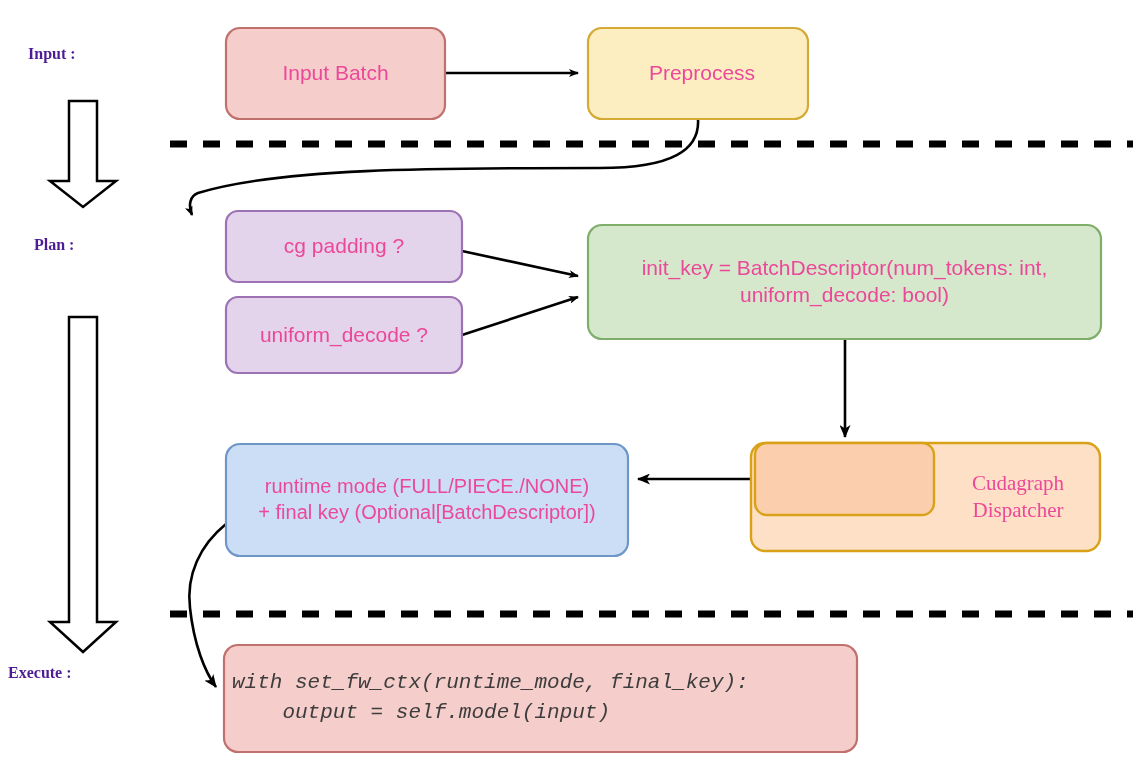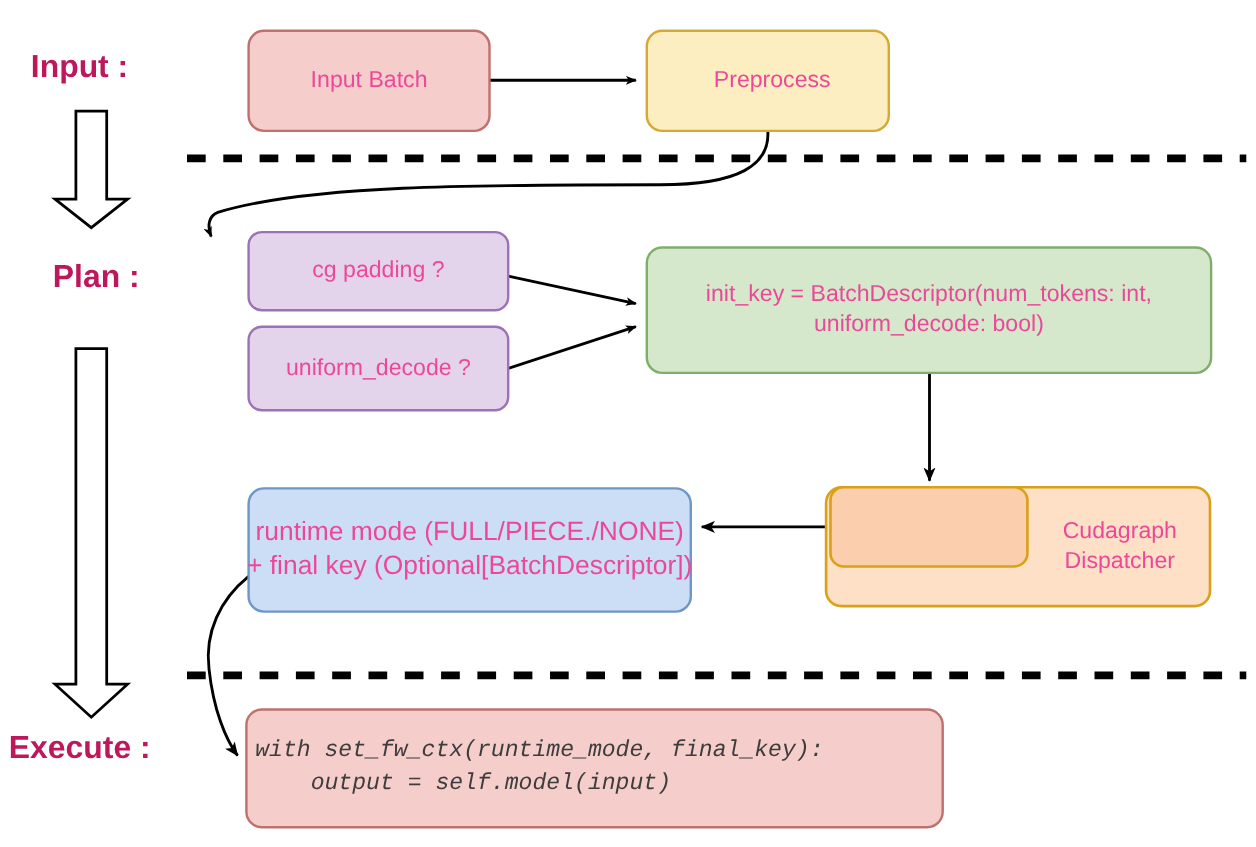--- a/index.html
+++ b/index.html
@@ -21,24 +21,24 @@
   }
   svg.layer {
     position: absolute;
     top: 0;
     left: 0;
     width: 1142px;
     height: 770px;
   }
   .stage-label {
     position: absolute;
-    font-family: Liberation Sans, sans-serif;
+    font-family: Liberation Serif, serif;
     font-weight: bold;
-    font-size: 29px;
-    color: #be185d;
+    font-size: 16px;
+    color: #4c1d95;
     white-space: nowrap;
   }
   .node-text {
     position: absolute;
     display: flex;
     align-items: center;
     justify-content: center;
     text-align: center;
     font-family: "Liberation Sans", sans-serif;
     font-size: 21px;
@@ -101,37 +101,37 @@
     <rect x="226" y="211" width="236" height="71" rx="12" ry="12" fill="#e3d4eb" stroke="#9c72b5" stroke-width="2.2"></rect>
     <rect x="226" y="297" width="236" height="76" rx="12" ry="12" fill="#e3d4eb" stroke="#9c72b5" stroke-width="2.2"></rect>
     <rect x="588" y="225" width="513" height="114" rx="14" ry="14" fill="#d6e8cc" stroke="#7fae6b" stroke-width="2.2"></rect>
     <rect x="751" y="443" width="349" height="108" rx="14" ry="14" fill="#fde0c5" stroke="#d9a118" stroke-width="2.4"></rect>
     <rect x="755" y="443" width="179" height="72" rx="12" ry="12" fill="#fbcfae" stroke="#d9a118" stroke-width="2.4"></rect>
     <rect x="226" y="444" width="402" height="112" rx="14" ry="14" fill="#ccdef5" stroke="#6e96c7" stroke-width="2.2"></rect>
     <rect x="224" y="645" width="633" height="107" rx="14" ry="14" fill="#f5cdcb" stroke="#c0706d" stroke-width="2.2"></rect>
   </svg>
 
   <div class="stage-label" style="left:28px; top:45px;">Input :</div>
-  <div class="stage-label" style="left:48px; top:236px;">Plan :</div>
+  <div class="stage-label" style="left:34px; top:236px;">Plan :</div>
   <div class="stage-label" style="left:8px; top:664px;">Execute :</div>
 
   <div class="node-text" style="left:226px; top:28px; width:219px; height:91px;">Input Batch</div>
 
   <div class="node-text" style="left:592px; top:28px; width:220px; height:91px;">Preprocess</div>
 
   <div class="node-text" style="left:226px; top:297px; width:236px; height:76px;">uniform_decode ?</div>
 
   <div class="node-text" style="left:226px; top:211px; width:236px; height:71px;">cg padding ?</div>
 
   <div class="node-text" style="left:592px; top:225px; width:505px; height:114px;">init_key = BatchDescriptor(num_tokens: int,
 uniform_decode: bool)</div>
 
-  <div class="node-text" style="left:938px; top:443px; width:160px; height:108px;">Cudagraph
+  <div class="node-text" style="left:938px; top:443px; width:160px; height:108px;font-family:Liberation Serif, serif;">Cudagraph
 Dispatcher</div>
 
 
-  <div class="node-text" style="left:230px; top:444px; width:394px; height:112px; font-size:24px;">runtime mode (FULL/PIECE./NONE)
+  <div class="node-text" style="left:230px; top:444px; width:394px; height:112px; font-size:20px;">runtime mode (FULL/PIECE./NONE)
 + final key (Optional[BatchDescriptor])</div>
 
   <div class="code-text" style="left:232px; top:668px;">with set_fw_ctx(runtime_mode, final_key):
     output = self.model(input)</div>
 
 </div>
 
 </body></html>

